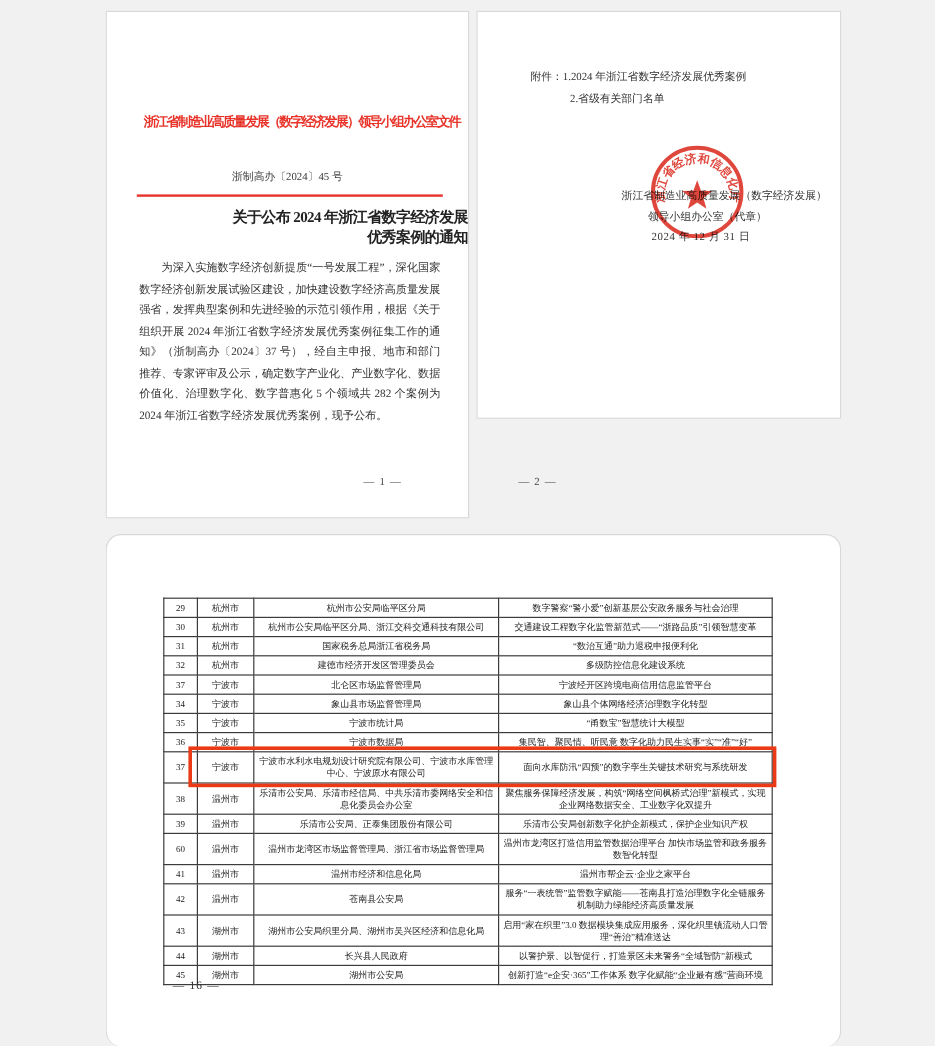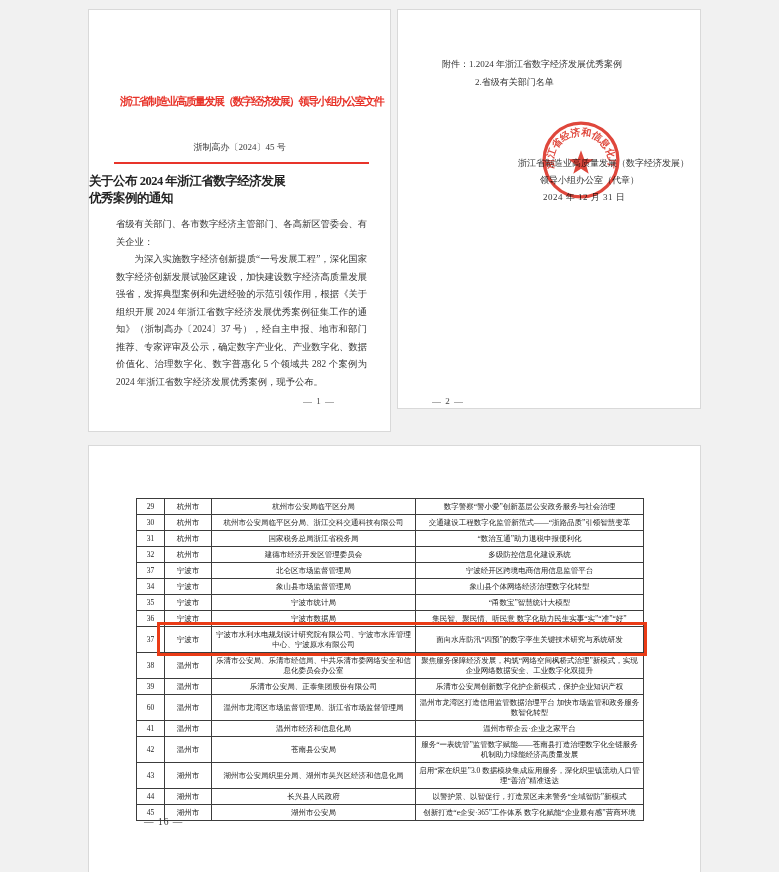--- a/index.html
+++ b/index.html
@@ -1,29 +1,29 @@
 <!DOCTYPE html>
 <html><head>
 <meta charset="utf-8">
 <style>
   html,body{margin:0;padding:0;}
   body{background:#f1f1f1;font-family:"Liberation Serif","DejaVu Serif",serif;}
   .canvas{position:relative;width:779px;height:872px;background:var(--bg,#f1f1f1);overflow:hidden;}
   .page{position:absolute;background:var(--page,#ffffff);border:1px solid #d9d9d9;box-sizing:border-box;}
   .page-1{left:88px;top:9px;width:303px;height:423px;}
-  .page-2{left:397px;top:9px;width:304px;height:400px;}
-  .page-16{left:88px;top:445px;width:613px;height:427px;border-bottom:none;}
+  .page-2{left:397px;top:9px;width:304px;height:340px;}
+  .page-16{left:88px;top:445px;width:613px;height:427px;border-bottom:none;border-radius:13px;}
 
   
   .red-header{position:absolute;top:84px;left:0;width:100%;text-align:center;
     color:var(--accent,#e8342a);font-weight:bold;font-size:11px;letter-spacing:-1.6px;white-space:nowrap;margin-left:12px;}
   .doc-number{position:absolute;top:131px;left:0;width:100%;text-align:center;
     font-size:9px;color:#3a3a3a;}
   .red-rule{position:absolute;top:152px;left:25px;width:255px;height:2px;background:var(--accent,#e8342a);}
-  .notice-title{position:absolute;top:163px;left:0;width:100%;text-align:left;
+  .notice-title{position:absolute;top:163px;left:0;width:100%;text-align:right;
     font-weight:bold;font-size:12.5px;line-height:17px;color:#222;letter-spacing:-0.5px;}
   .body-text{position:absolute;top:206px;left:27px;width:251px;font-size:9.3px;
     line-height:17.5px;color:#333;text-align:justify;}
   .body-text p{margin:0;}
   .body-text p.indent{text-indent:2em;}
   .pagenum{position:absolute;font-size:9px;color:#444;letter-spacing:1px;}
   .pn-1{top:386px;right:55px;}
   .pn-2{top:386px;left:34px;}
   .pn-16{top:371px;left:55px;font-size:9.5px;color:#333;}
 
@@ -55,21 +55,20 @@
 
   <div class="page page-1">
     <div class="red-header">浙江省制造业高质量发展（数字经济发展）领导小组办公室文件</div>
     <div class="doc-number">浙制高办〔2024〕45 号</div>
     <div class="red-rule"></div>
     <div class="notice-title">
       <div>关于公布 2024 年浙江省数字经济发展</div>
       <div>优秀案例的通知</div>
     </div>
     <div class="body-text">
-      <p>省级有关部门、各市数字经济主管部门、各高新区管委会、有关企业：</p>
       <p class="indent">为深入实施数字经济创新提质“一号发展工程”，深化国家数字经济创新发展试验区建设，加快建设数字经济高质量发展强省，发挥典型案例和先进经验的示范引领作用，根据《关于组织开展 2024 年浙江省数字经济发展优秀案例征集工作的通知》（浙制高办〔2024〕37 号），经自主申报、地市和部门推荐、专家评审及公示，确定数字产业化、产业数字化、数据价值化、治理数字化、数字普惠化 5 个领域共 282 个案例为 2024 年浙江省数字经济发展优秀案例，现予公布。</p>
     </div>
     <div class="pagenum pn-1">— 1 —</div>
   </div>
 
   <div class="page page-2">
     <div class="attachments">
       <div class="att-1">附件：1.2024 年浙江省数字经济发展优秀案例</div>
       <div class="att-2">2.省级有关部门名单</div>
     </div>

